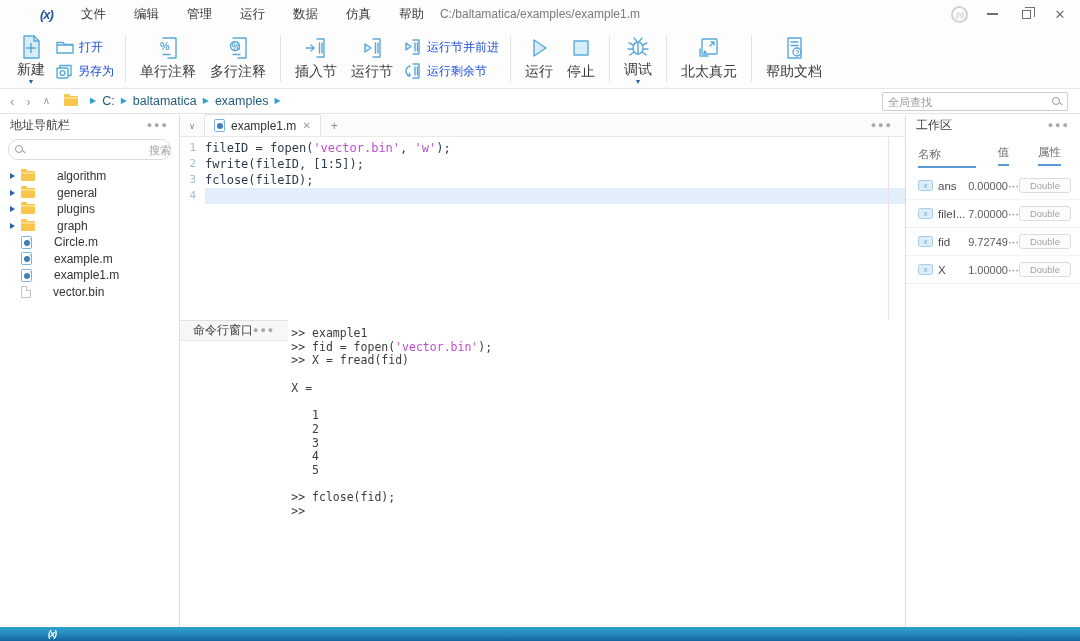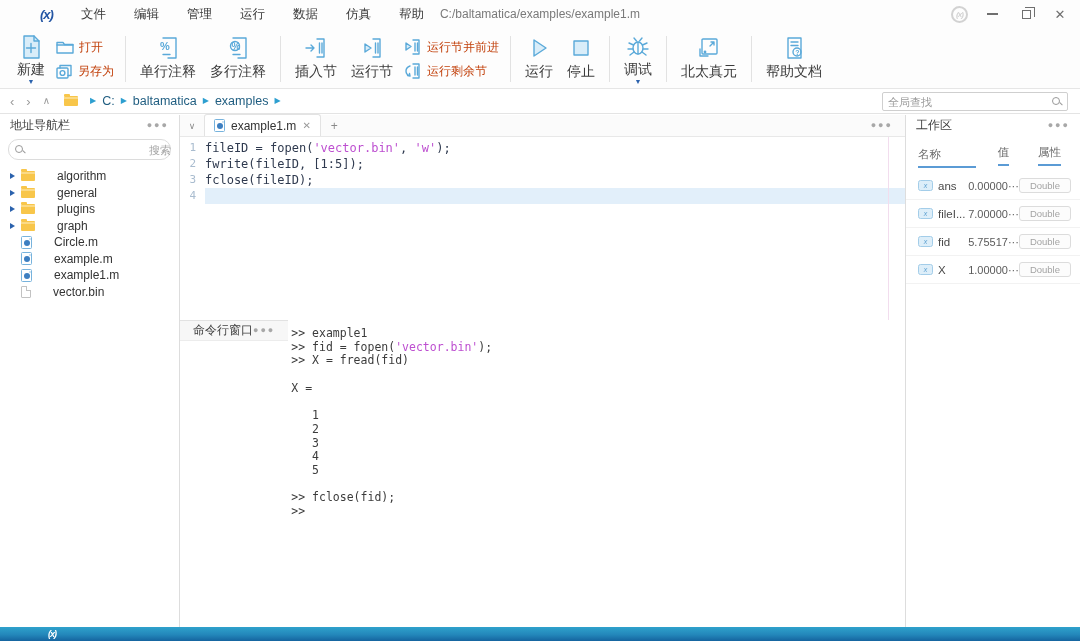--- a/index.html
+++ b/index.html
@@ -25,21 +25,21 @@
   
   .toolbar{position:absolute;top:28px;left:0;right:0;height:61px;background:#fdfdfd;border-bottom:1px solid #e6e6e6;
     display:flex;align-items:stretch;padding:5px 6px 3px 10px}
   .tsep{width:1px;background:#e2e2e2;margin:3px 7px}
   .tbtn{display:flex;flex-direction:column;align-items:center;justify-content:flex-start;padding:1px 7px;cursor:default}
   .tbtn .ticon{height:28px;display:flex;align-items:center;justify-content:center}
   .tbtn .tlabel{font-size:14px;color:#3a3a3a;margin-top:1px;white-space:nowrap}
   .tcaret{font-size:7px;color:#2b62ad;line-height:5px}
   .tstack{display:flex;flex-direction:column;justify-content:center;gap:7px;padding:0 4px}
   .tsmall{display:flex;align-items:center;gap:5px;cursor:default}
-  .tsmall .tlabel{font-size:12px;color:#c2410c;white-space:nowrap}
+  .tsmall .tlabel{font-size:12px;color:#1d4ed8;white-space:nowrap}
   svg.ti{display:block}
 
   
   .navrow{position:absolute;top:89px;left:0;right:0;height:25px;background:#fff;border-bottom:1px solid #e4e4e4;
     display:flex;align-items:center;font-size:12px}
   .nav-arrows{display:flex;align-items:center;gap:12px;margin-left:10px;color:#9b9b9b}
   .nav-glyph{font-size:13px;line-height:1}
   .crumb-folder{margin-left:14px}
   .icon-folder{position:relative;width:14px;height:10px;background:#f8c64a;border-radius:1px;display:inline-block;vertical-align:-1px}
   .icon-folder::before{content:"";position:absolute;top:-2px;left:0;width:6px;height:2px;background:#f8c64a;border-radius:1px 1px 0 0}
@@ -460,21 +460,21 @@
             <span class="icon-var">x</span>
             <span class="ws-name">fileI...</span>
             <span class="ws-val">7.00000···</span>
             <span class="ws-attr">
               <span class="badge">Double</span>
             </span>
           </div>
           <div class="ws-row">
             <span class="icon-var">x</span>
             <span class="ws-name">fid</span>
-            <span class="ws-val">5.75517···</span>
+            <span class="ws-val">9.72749···</span>
             <span class="ws-attr">
               <span class="badge">Double</span>
             </span>
           </div>
           <div class="ws-row">
             <span class="icon-var">x</span>
             <span class="ws-name">X</span>
             <span class="ws-val">1.00000···</span>
             <span class="ws-attr">
               <span class="badge">Double</span>

